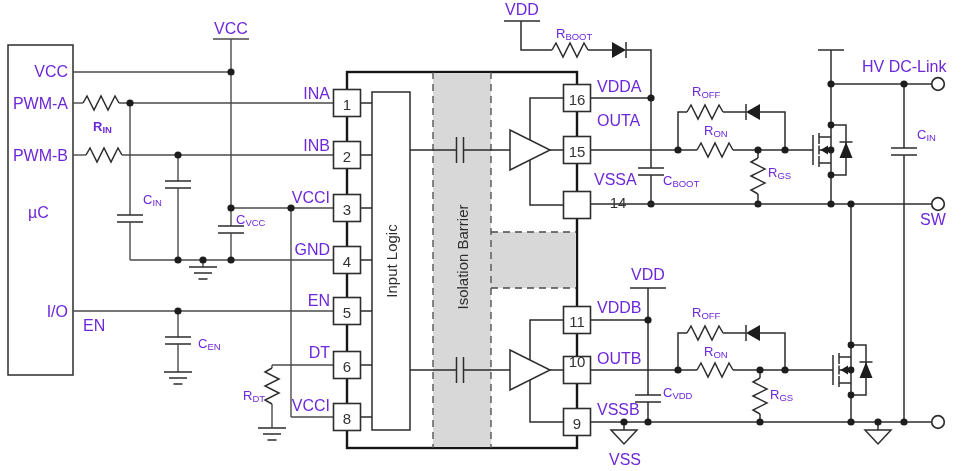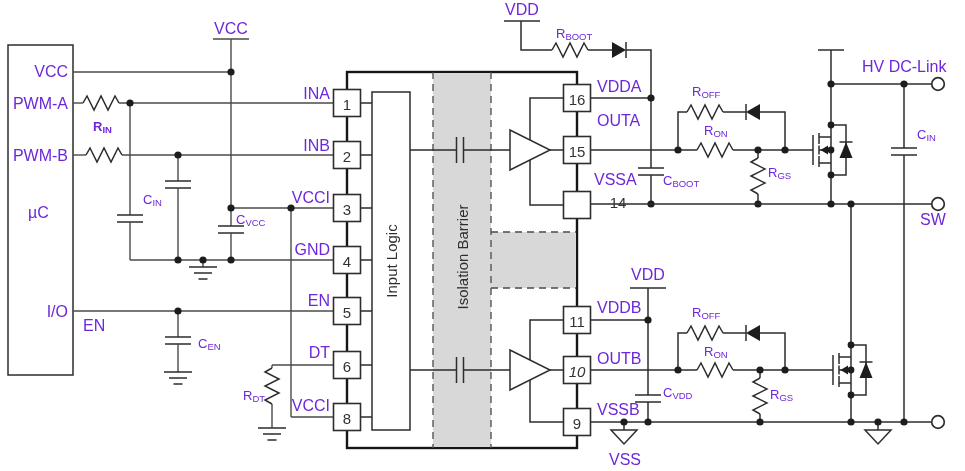--- a/index.html
+++ b/index.html
@@ -314,21 +314,21 @@
 <span class="pin-num" style="left:347px;top:156px;">2</span>
 <span class="pin-num" style="left:347px;top:209px;">3</span>
 <span class="pin-num" style="left:347px;top:261px;">4</span>
 <span class="pin-num" style="left:347px;top:312px;">5</span>
 <span class="pin-num" style="left:347px;top:366px;">6</span>
 <span class="pin-num" style="left:347px;top:418px;">8</span>
 <span class="pin-num" style="left:577px;top:99px;">16</span>
 <span class="pin-num" style="left:577px;top:151px;">15</span>
 <span class="pin-num" style="left:577px;top:202px;margin-left:41px;">14</span>
 <span class="pin-num" style="left:577px;top:321px;">11</span>
-<span class="pin-num" style="left:577px;top:371px;font-style:italic;">10</span>
+<span class="pin-num" style="left:577px;top:361px;">10</span>
 <span class="pin-num" style="left:577px;top:423px;">9</span>
 
 <span class="vlbl" style="left:391px;top:261px;">Input Logic</span>
 <span class="vlbl" style="left:462px;top:257px;">Isolation Barrier</span>
 
 <span class="lbl comp" style="left:93px;top:120px;font-weight:bold;"><span>R</span><span class="sub">IN</span></span>
 <span class="lbl comp" style="left:143px;top:193px;"><span>C</span><span class="sub">IN</span></span>
 <span class="lbl comp" style="left:236px;top:213px;"><span>C</span><span class="sub">VCC</span></span>
 <span class="lbl comp" style="left:198px;top:337px;"><span>C</span><span class="sub">EN</span></span>
 <span class="lbl comp" style="left:243px;top:389px;"><span>R</span><span class="sub">DT</span></span>

